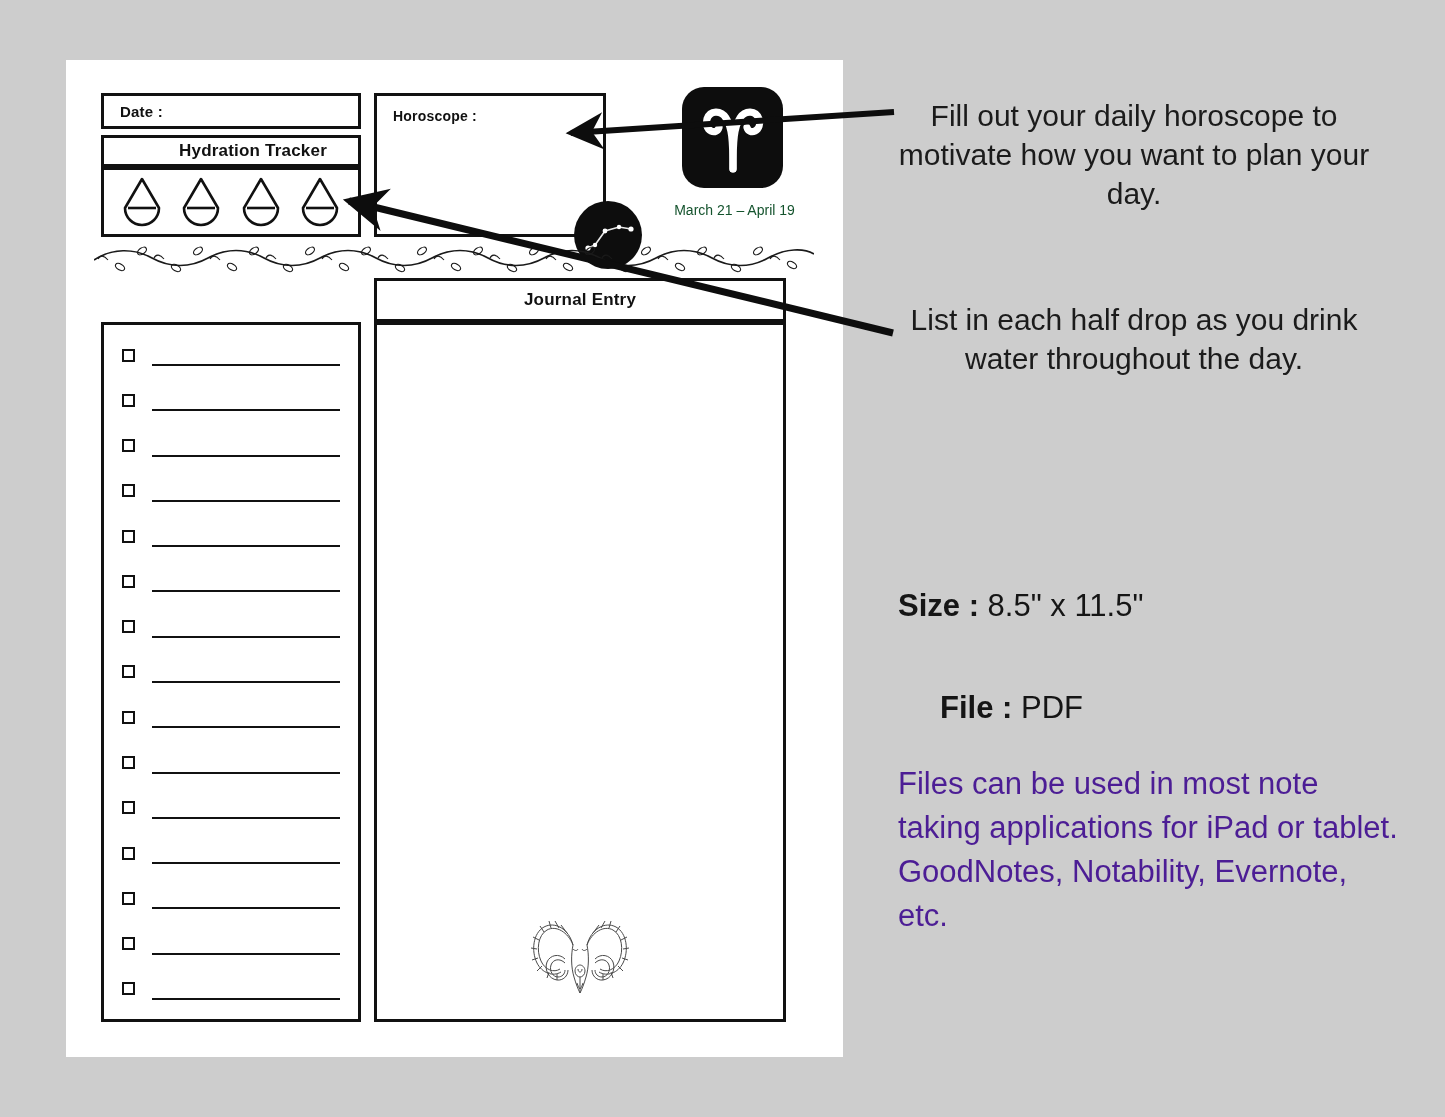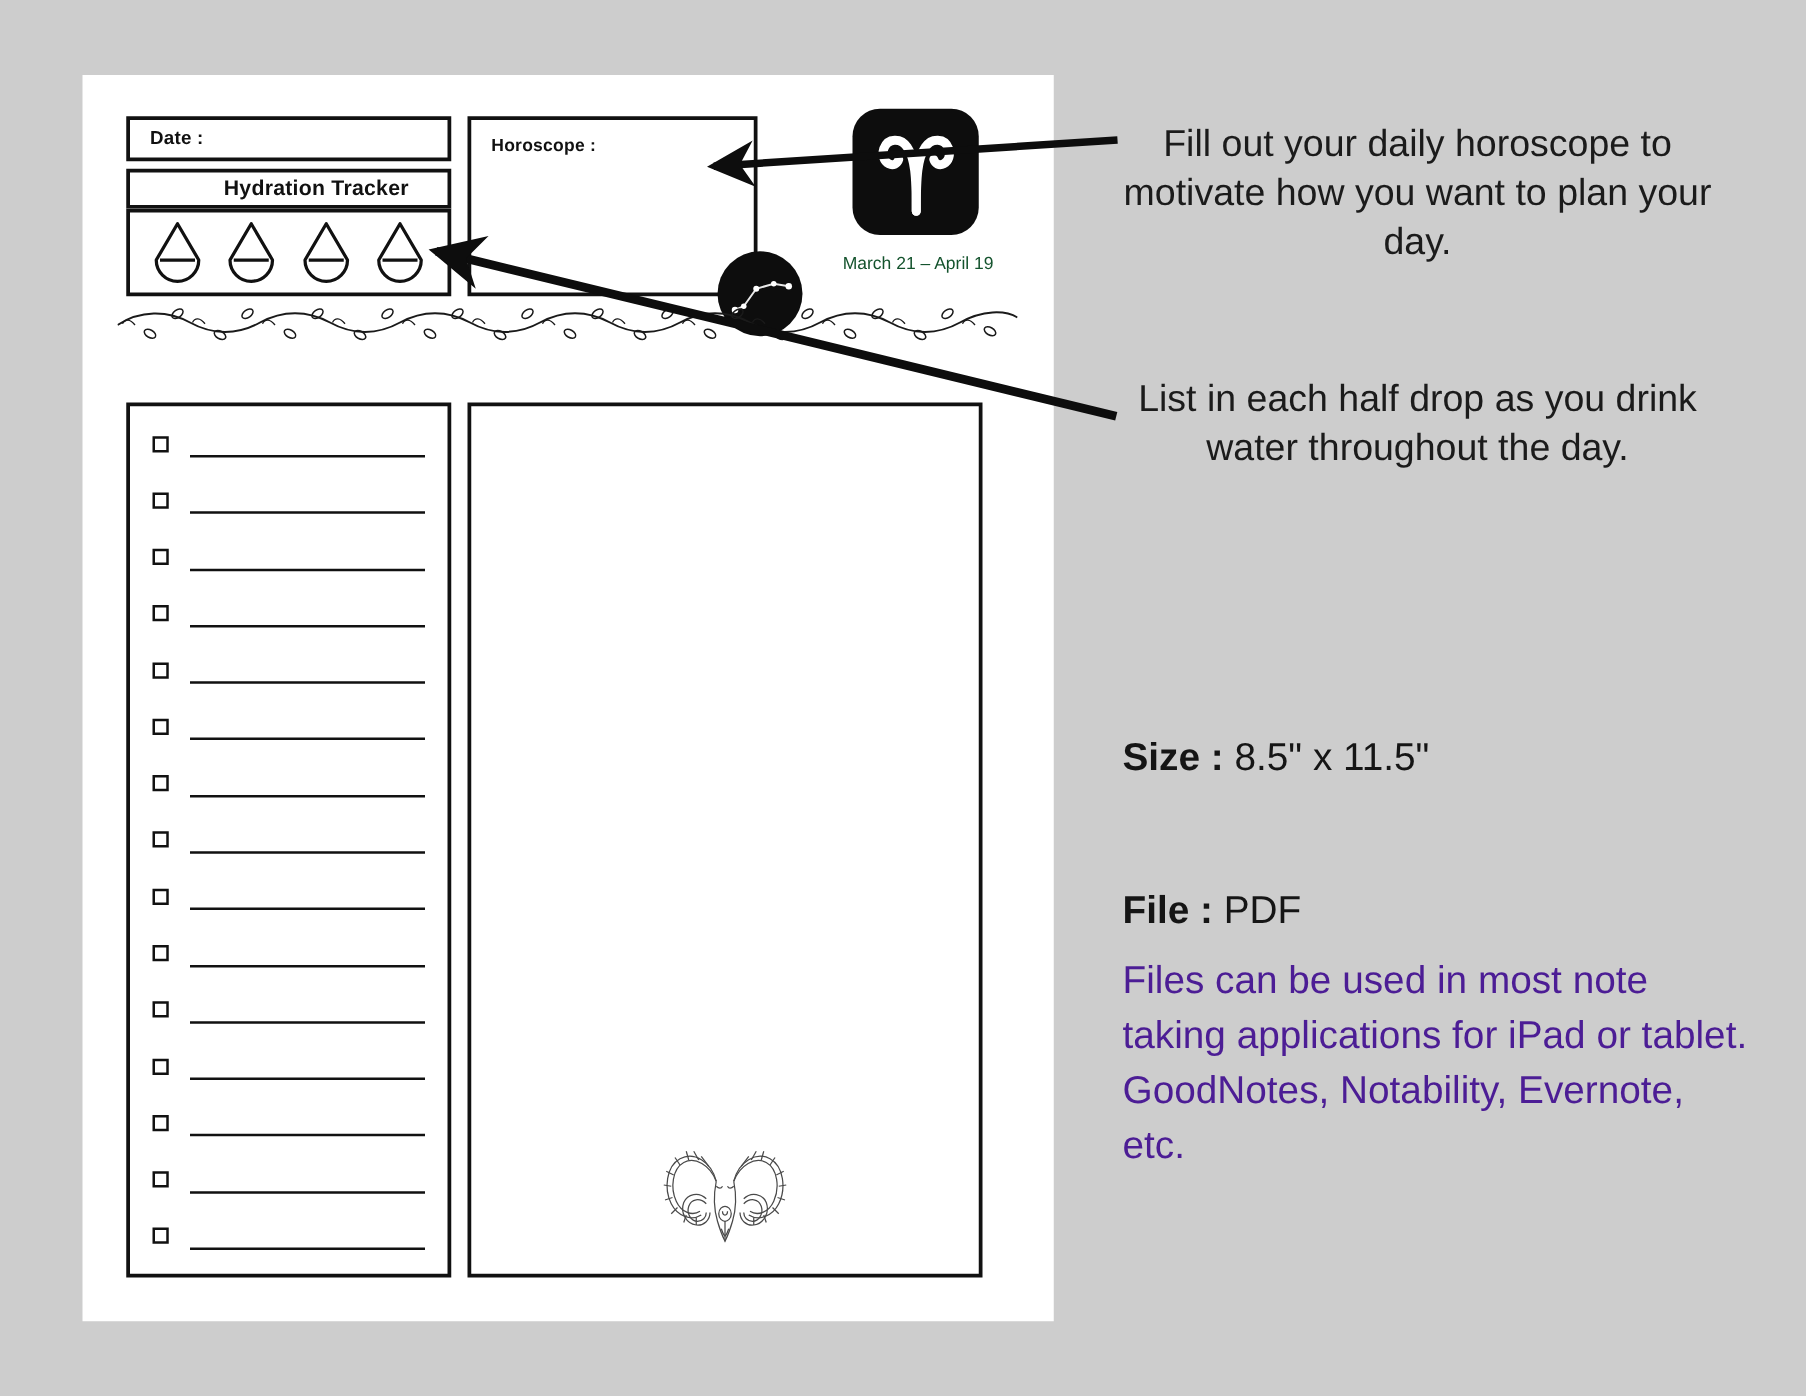--- a/index.html
+++ b/index.html
@@ -232,21 +232,21 @@
 
   .spec-line {
     position: absolute;
     left: 898px;
     color: #151515;
     font-size: 31px;
     white-space: nowrap;
   }
   .spec-line b { font-weight: bold; }
   #spec-size { top: 588px; }
-  #spec-file { top: 710px; }
+  #spec-file { top: 690px; margin-left: 42px; }
 
   #spec-note {
     position: absolute;
     left: 898px;
     top: 762px;
     width: 500px;
     font-size: 31px;
     line-height: 1.42;
     color: #4c1d95;
     text-align: left;
@@ -412,20 +412,23 @@
     <div class="todo-row">
         <span class="todo-check"></span>
         <span class="todo-line"></span>
       </div>
     <div class="todo-row">
         <span class="todo-check"></span>
         <span class="todo-line"></span>
       </div>
   </div>
 
+  <div class="box" id="journal-header-box">
+    <span class="box-label" id="journal-title">Journal Entry</span>
+  </div>
 
   <div class="box" id="journal-body-box">
     <svg id="ram-art" width="102" height="84" viewBox="0 0 102 84">
       <g fill="none" stroke="#4a4a4a" stroke-width="1">
 
         <path d="M44 30 C40 14 26 6 15 12 C4 18 2 36 8 48 C13 58 24 62 32 57"></path>
         <path d="M44 30 C39 17 27 10 18 15 C9 20 7 35 12 46 C16 55 25 58 31 54"></path>
 
         <path d="M38 18 L32 10"></path>
           <path d="M30 13 L26 6"></path>

